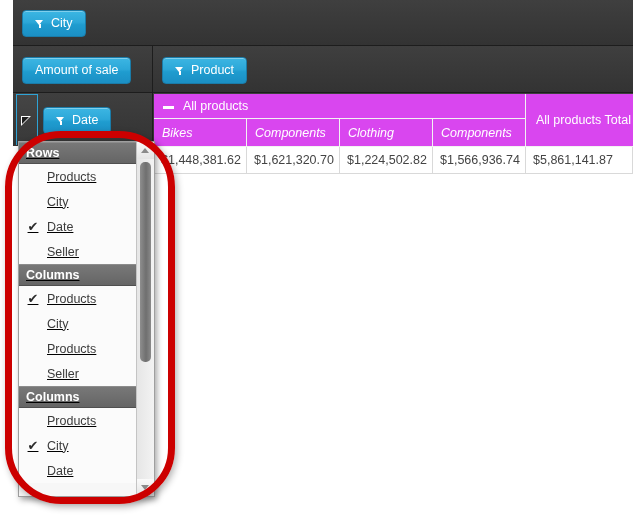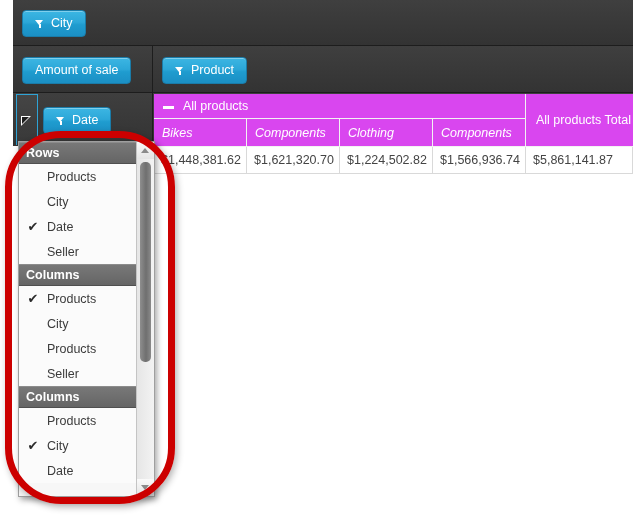--- a/index.html
+++ b/index.html
@@ -237,20 +237,21 @@
     z-index: 40;
     overflow: hidden;
   }
   #panel-list {
     position: absolute;
     left: 0; top: 0;
     width: 118px;
     height: 100%;
     background: #f7f7f7;
     overflow: hidden;
+    text-decoration: underline;
   }
   .section-header {
     height: 22px;
     background: linear-gradient(to bottom, #787878, #656565);
     color: #ffffff;
     font-size: 12.5px;
     font-weight: bold;
     display: flex;
     align-items: center;
     padding-left: 7px;

